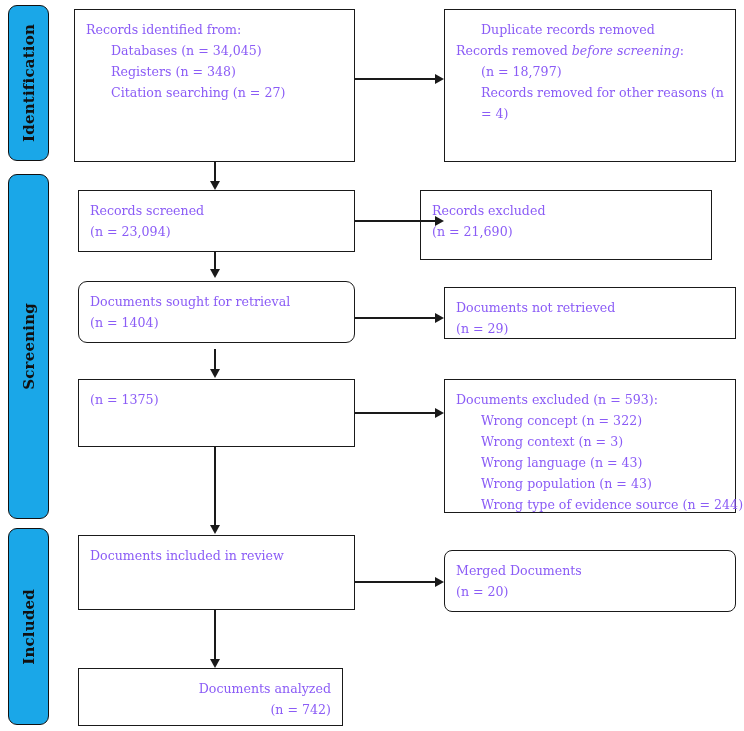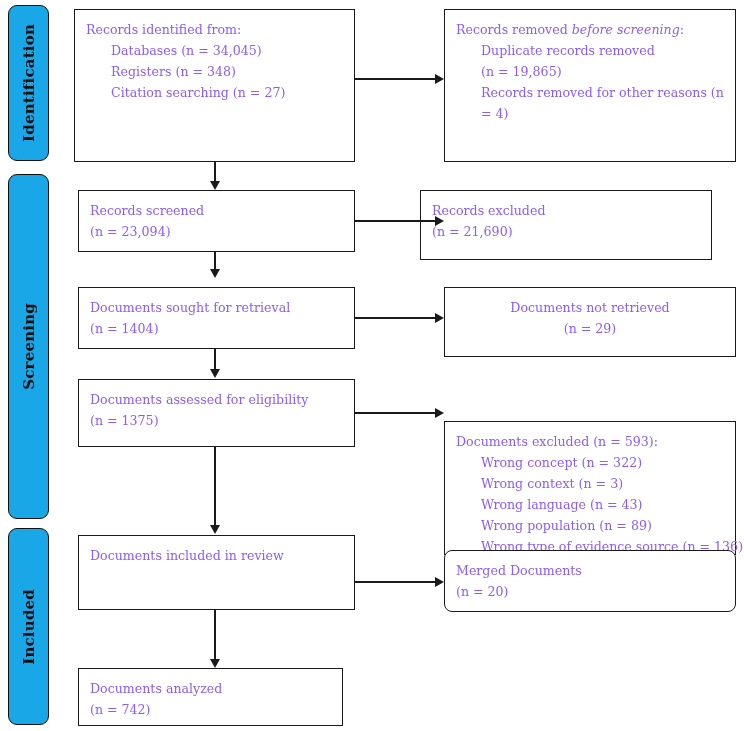--- a/index.html
+++ b/index.html
@@ -104,23 +104,23 @@
   </div>
 
   <div class="flow-box" style="left:74px; top:9px; width:281px; height:153px;">
     <div class="ln">Records identified from:</div>
     <div class="ln indent">Databases (n = 34,045)</div>
     <div class="ln indent">Registers (n = 348)</div>
     <div class="ln indent">Citation searching (n = 27)</div>
   </div>
 
   <div class="flow-box" style="left:444px; top:9px; width:292px; height:153px;">
+    <div class="ln indent">Duplicate records removed</div>
     <div class="ln"><span>Records removed </span><span class="it">before screening</span><span>:</span></div>
-    <div class="ln indent">Duplicate records removed</div>
-    <div class="ln indent">(n = 19,865)</div>
+    <div class="ln indent">(n = 18,797)</div>
     <div class="ln indent wrap">Records removed for other reasons (n = 4)</div>
   </div>
 
   <div class="conn h" style="left:355px; top:78px; width:80px;"></div>
   <div class="arrow-right" style="left:435px; top:73.5px;"></div>
 
   <div class="conn v" style="left:214px; top:162px; height:20px;"></div>
   <div class="arrow-down" style="left:209.5px; top:181px;"></div>
 
   <div class="flow-box" style="left:78px; top:190px; width:277px; height:62px;">
@@ -132,48 +132,47 @@
     <div class="ln">Records excluded</div>
     <div class="ln">(n = 21,690)</div>
   </div>
 
   <div class="conn h" style="left:355px; top:220px; width:80px;"></div>
   <div class="arrow-right" style="left:435px; top:215.5px;"></div>
 
   <div class="conn v" style="left:214px; top:252px; height:18px;"></div>
   <div class="arrow-down" style="left:209.5px; top:269px;"></div>
 
-  <div class="flow-box" style="left:78px; top:287px; width:277px; height:62px;">
+  <div class="flow-box" style="left:78px; top:281px; width:277px; height:62px;border-radius:9px;">
     <div class="ln">Documents sought for retrieval</div>
     <div class="ln">(n = 1404)</div>
   </div>
 
-  <div class="flow-box" style="left:444px; top:287px; width:292px; height:70px;text-align:center;">
+  <div class="flow-box" style="left:444px; top:287px; width:292px; height:52px;">
     <div class="ln">Documents not retrieved</div>
     <div class="ln">(n = 29)</div>
   </div>
 
   <div class="conn h" style="left:355px; top:317px; width:80px;"></div>
   <div class="arrow-right" style="left:435px; top:312.5px;"></div>
 
   <div class="conn v" style="left:214px; top:349px; height:21px;"></div>
   <div class="arrow-down" style="left:209.5px; top:369px;"></div>
 
   <div class="flow-box" style="left:78px; top:379px; width:277px; height:68px;">
-    <div class="ln">Documents assessed for eligibility</div>
     <div class="ln">(n = 1375)</div>
   </div>
 
-  <div class="flow-box" style="left:444px; top:379px; width:292px; height:134px;margin-top:42px;">
+  <div class="flow-box" style="left:444px; top:379px; width:292px; height:134px;">
     <div class="ln">Documents excluded (n = 593):</div>
     <div class="ln indent">Wrong concept (n = 322)</div>
     <div class="ln indent">Wrong context (n = 3)</div>
     <div class="ln indent">Wrong language (n = 43)</div>
-    <div class="ln indent">Wrong population (n = 89)</div>
-    <div class="ln indent">Wrong type of evidence source (n = 136)</div>
+    <div class="ln indent">Wrong population (n = 43)</div>
+    <div class="ln indent">Wrong type of evidence source (n = 244)</div>
   </div>
 
   <div class="conn h" style="left:355px; top:412px; width:80px;"></div>
   <div class="arrow-right" style="left:435px; top:407.5px;"></div>
 
   <div class="conn v" style="left:214px; top:447px; height:79px;"></div>
   <div class="arrow-down" style="left:209.5px; top:525px;"></div>
 
   <div class="flow-box" style="left:78px; top:535px; width:277px; height:75px;">
     <div class="ln">Documents included in review</div>
@@ -183,18 +182,18 @@
     <div class="ln">Merged Documents</div>
     <div class="ln">(n = 20)</div>
   </div>
 
   <div class="conn h" style="left:355px; top:581px; width:80px;"></div>
   <div class="arrow-right" style="left:435px; top:576.5px;"></div>
 
   <div class="conn v" style="left:214px; top:610px; height:50px;"></div>
   <div class="arrow-down" style="left:209.5px; top:659px;"></div>
 
-  <div class="flow-box" style="left:78px; top:668px; width:265px; height:58px;">
+  <div class="flow-box" style="left:78px; top:668px; width:265px; height:58px;text-align:right;">
     <div class="ln">Documents analyzed</div>
     <div class="ln">(n = 742)</div>
   </div>
 
 </div>
 
 </body></html>

